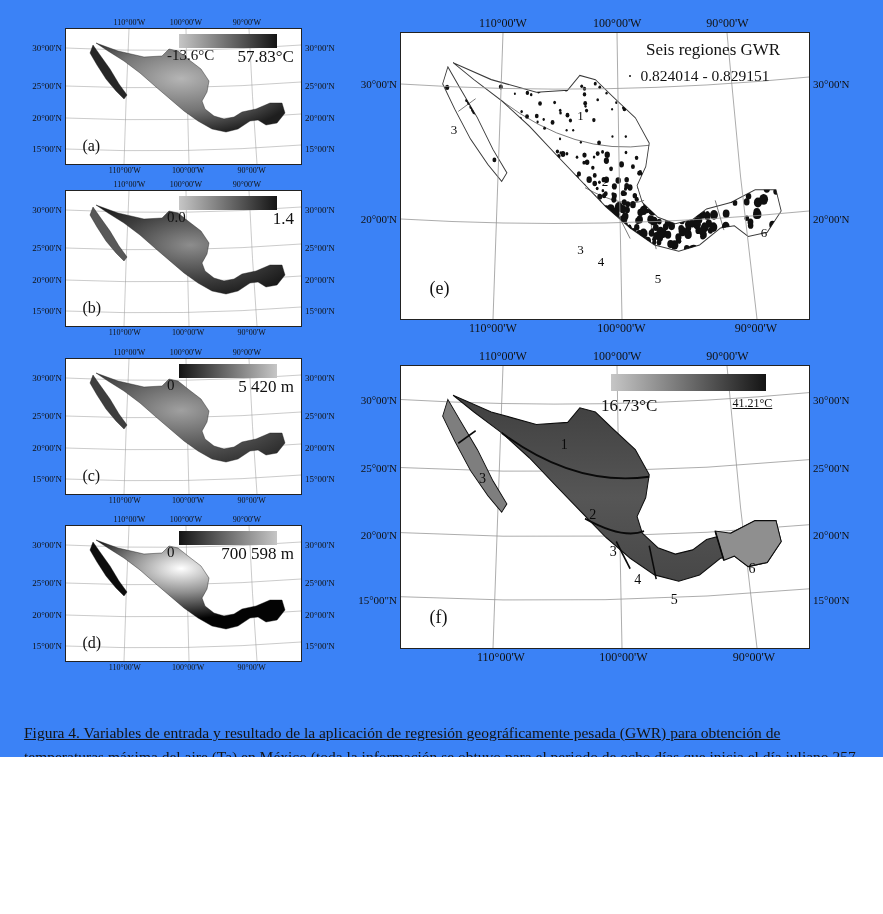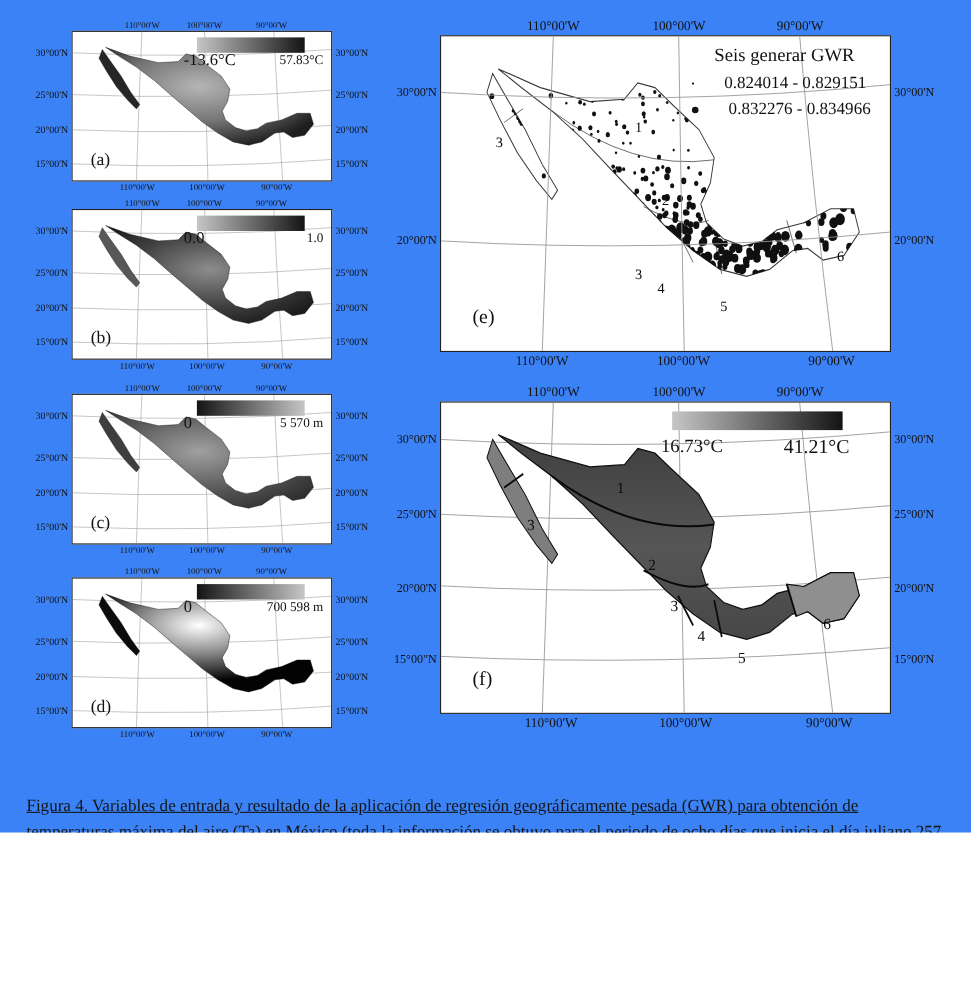--- a/index.html
+++ b/index.html
@@ -14,32 +14,32 @@
   .lon{position:absolute;font-size:8px;white-space:nowrap;transform:translateX(-50%);color:#111;}
   .lon.t{bottom:calc(100% + 2px);}
   .lon.b{top:calc(100% + 2px);}
   .big .lat{font-size:11px;}
   .big .lon{font-size:12px;}
   
   .cbar{position:absolute;top:4%;left:48%;width:42%;height:10%;}
   .grad-ld{background:linear-gradient(to right,#c6c6c6,#141414);}
   .grad-dl{background:linear-gradient(to right,#141414,#c6c6c6);}
   .cmin{position:absolute;top:13.5%;left:43%;font-size:15px;}
-  .cmax{position:absolute;top:13.5%;right:3%;font-size:12px;text-align:left;}
+  .cmax{position:absolute;top:13.5%;right:3%;font-size:17px;text-align:left;}
   .fbar{position:absolute;top:3%;left:51.5%;width:38%;height:6%;}
   .fmin{position:absolute;top:10.5%;left:49%;font-size:17px;}
-  .fmax{position:absolute;top:10.5%;right:9%;font-size:18px;}
+  .fmax{position:absolute;top:10.5%;right:9%;font-size:12px;text-decoration:underline;}
   .plabel{position:absolute;left:7%;bottom:7%;font-size:16px;}
   .big .plabel{font-size:18px;}
   
   .rnum{position:absolute;transform:translate(-50%,-50%);font-size:13px;color:#0a0a0a;}
   
   .legend{position:absolute;top:2.5%;right:1.5%;width:44%;}
   .legend-title{font-size:17px;text-align:center;margin-bottom:4px;}
-  .lrow{display:flex;align-items:center;gap:27px;height:24px;padding-left:6px;}
+  .lrow{display:flex;align-items:center;gap:9px;height:24px;padding-left:6px;}
   .ldot{display:inline-block;border-radius:50%;background:#111;flex:0 0 auto;}
   .ltext{font-size:15.5px;white-space:nowrap;}
   
   #caption{position:absolute;left:24px;top:721px;width:835px;text-align:left;
            font-size:15.5px;line-height:1.52;color:#141414;text-decoration:underline;}
 </style>
 </head>
 <body>
 
 <div id="page">
@@ -155,21 +155,21 @@
     <span class="lat l" style="top:14%">30°00'N</span>
     <span class="lat l" style="top:42%">25°00'N</span>
     <span class="lat l" style="top:66%">20°00'N</span>
     <span class="lat l" style="top:89%">15°00'N</span>
     <span class="lat r" style="top:14%">30°00'N</span>
     <span class="lat r" style="top:42%">25°00'N</span>
     <span class="lat r" style="top:66%">20°00'N</span>
     <span class="lat r" style="top:89%">15°00'N</span>
     <div class="cbar grad-ld"></div>
     <span class="cmin">0.0</span>
-    <span class="cmax">1.0</span>
+    <span class="cmax">1.4</span>
     <span class="plabel">(b)</span>
   </div>
 
   <div class="panel" style="left:65px;top:358px;width:235px;height:135px;">
     <svg viewBox="0 0 235 135" preserveAspectRatio="none">
       <use href="#gratS"></use>
       <use href="#mexland" fill="url(#gc)" stroke="#161616" stroke-width="0.4"></use>
       <use href="#mexbaja" fill="#3e3e3e" stroke="#161616" stroke-width="0.4"></use>
     </svg>
     <span class="lon t" style="left:27%">110°00'W</span>
@@ -181,21 +181,21 @@
     <span class="lat l" style="top:14%">30°00'N</span>
     <span class="lat l" style="top:42%">25°00'N</span>
     <span class="lat l" style="top:66%">20°00'N</span>
     <span class="lat l" style="top:89%">15°00'N</span>
     <span class="lat r" style="top:14%">30°00'N</span>
     <span class="lat r" style="top:42%">25°00'N</span>
     <span class="lat r" style="top:66%">20°00'N</span>
     <span class="lat r" style="top:89%">15°00'N</span>
     <div class="cbar grad-dl"></div>
     <span class="cmin">0</span>
-    <span class="cmax">5 570 m</span>
+    <span class="cmax">5 420 m</span>
     <span class="plabel">(c)</span>
   </div>
 
   <div class="panel" style="left:65px;top:525px;width:235px;height:135px;">
     <svg viewBox="0 0 235 135" preserveAspectRatio="none">
       <use href="#gratS"></use>
       <use href="#mexland" fill="url(#gd)" stroke="#0b0b0b" stroke-width="0.4"></use>
       <use href="#mexbaja" fill="#0c0c0c" stroke="#0b0b0b" stroke-width="0.4"></use>
     </svg>
     <span class="lon t" style="left:27%">110°00'W</span>
@@ -547,28 +547,24 @@
     <span class="lon t" style="left:53%">100°00'W</span>
     <span class="lon t" style="left:80%">90°00'W</span>
     <span class="lon b" style="left:22.5%">110°00'W</span>
     <span class="lon b" style="left:54%">100°00'W</span>
     <span class="lon b" style="left:87%">90°00'W</span>
     <span class="lat l" style="top:18%">30°00'N</span>
     <span class="lat l" style="top:65%">20°00'N</span>
     <span class="lat r" style="top:18%">30°00'N</span>
     <span class="lat r" style="top:65%">20°00'N</span>
     <div class="legend">
-      <div class="legend-title">Seis generar GWR</div>
+      <div class="legend-title">Seis regiones GWR</div>
       <div class="lrow">
         <span class="ldot" style="width:2px;height:2px"></span>
         <span class="ltext">0.824014 - 0.829151</span>
-      </div>
-      <div class="lrow">
-        <span class="ldot" style="width:6px;height:6px"></span>
-        <span class="ltext">0.832276 - 0.834966</span>
       </div>
     </div>
     <span class="rnum" style="left:44%;top:29%">1</span>
     <span class="rnum" style="left:50%;top:52%">2</span>
     <span class="rnum" style="left:13%;top:34%">3</span>
     <span class="rnum" style="left:44%;top:76%">3</span>
     <span class="rnum" style="left:49%;top:80%">4</span>
     <span class="rnum" style="left:63%;top:86%">5</span>
     <span class="rnum" style="left:89%;top:70%">6</span>
     <span class="plabel">(e)</span>

